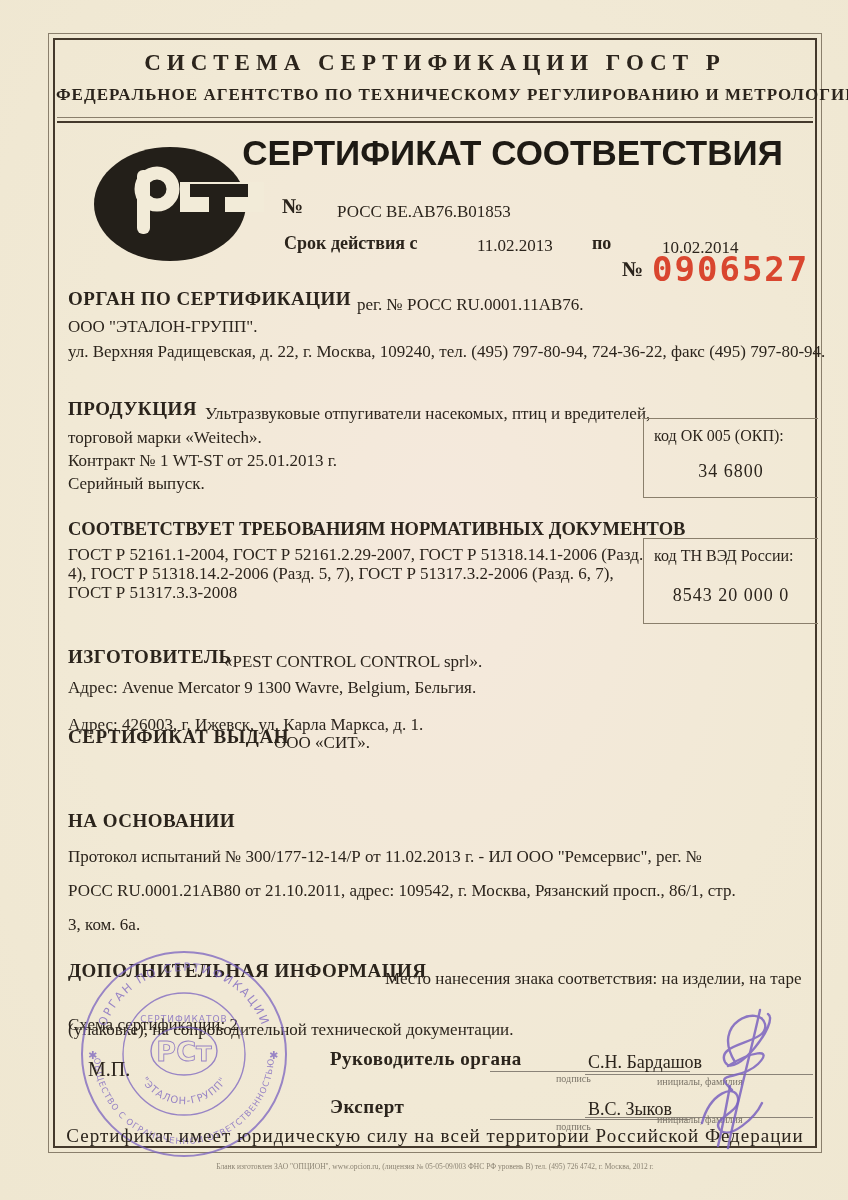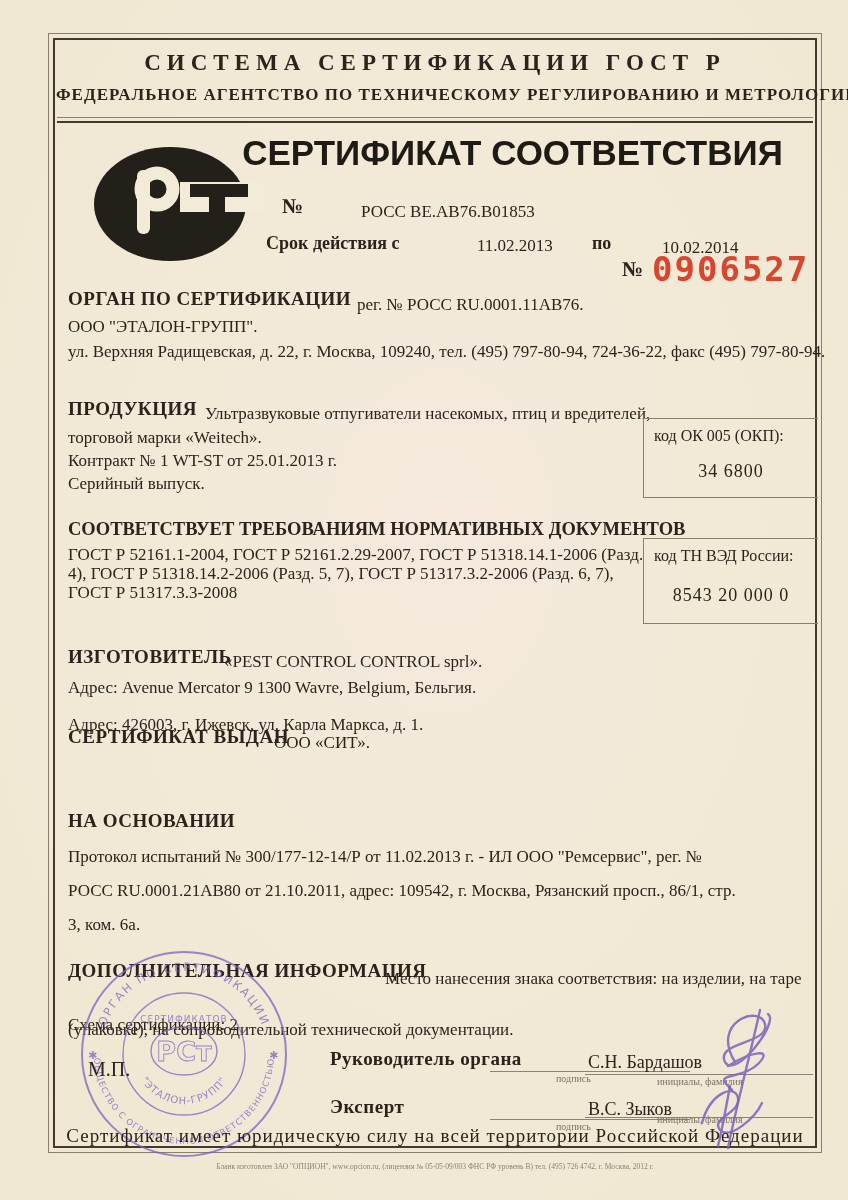--- a/index.html
+++ b/index.html
@@ -62,22 +62,22 @@
     <rect x="88" y="40" width="84" height="30" fill="#f2ebd8"></rect>
     <rect x="98" y="42" width="58" height="13" fill="#231f19"></rect>
     <rect x="117" y="42" width="16" height="28" fill="#231f19"></rect>
     <rect x="45" y="28" width="13" height="64" rx="6" fill="#f2ebd8"></rect>
     <circle cx="65" cy="47" r="16" fill="none" stroke="#f2ebd8" stroke-width="13"></circle>
   </svg>
 
   <div class="abs title">СЕРТИФИКАТ СООТВЕТСТВИЯ</div>
 
   <div class="abs b" style="left:282px;top:194px;font-size:21px;">№</div>
-  <div class="abs serif17" style="left:337px;top:202px;margin-left:24px;">РОСС BE.AB76.B01853</div>
-  <div class="abs b" style="left:266px;top:233px;font-size:18px;">Срок действия   с</div>
+  <div class="abs serif17" style="left:337px;top:202px;">РОСС BE.AB76.B01853</div>
+  <div class="abs b" style="left:284px;top:233px;font-size:18px;">Срок действия   с</div>
   <div class="abs serif17" style="left:477px;top:236px;">11.02.2013</div>
   <div class="abs b" style="left:592px;top:233px;font-size:18px;">по</div>
   <div class="abs serif17" style="left:662px;top:238px;">10.02.2014</div>
   <div class="abs b" style="left:622px;top:257px;font-size:21px;">№</div>
   <div class="abs rednum" style="left:652px;top:249px;">0906527</div>
 
   <div class="abs head19" style="left:68px;top:288px;">ОРГАН ПО СЕРТИФИКАЦИИ</div>
   <div class="abs serif17" style="left:357px;top:295px;">рег. № РОСС RU.0001.11АВ76.</div>
   <div class="abs serif17" style="left:68px;top:317px;">ООО "ЭТАЛОН-ГРУПП".</div>
   <div class="abs serif17" style="left:68px;top:342px;">ул. Верхняя Радищевская, д. 22, г. Москва, 109240, тел. (495) 797-80-94, 724-36-22, факс (495) 797-80-94.</div>

